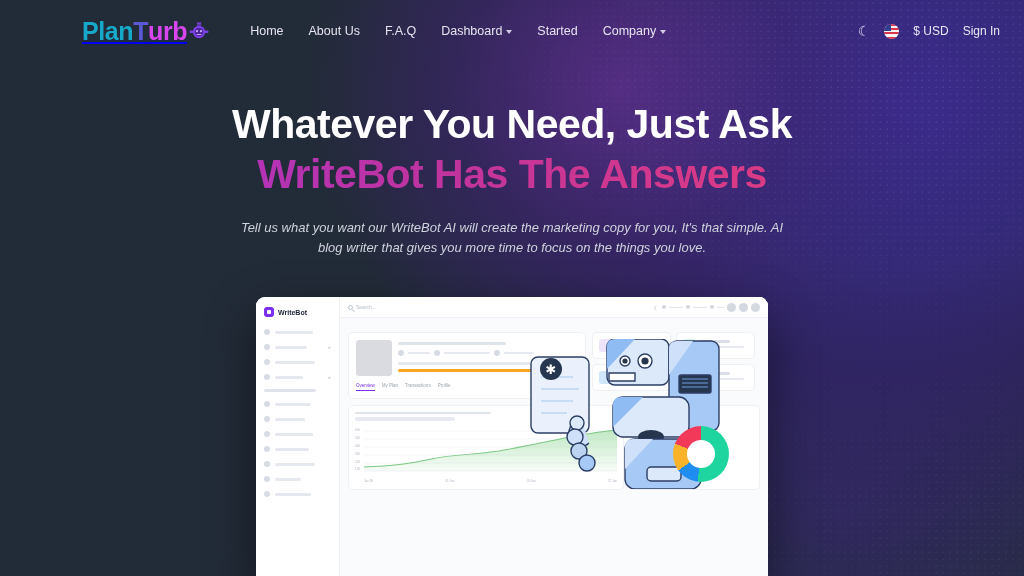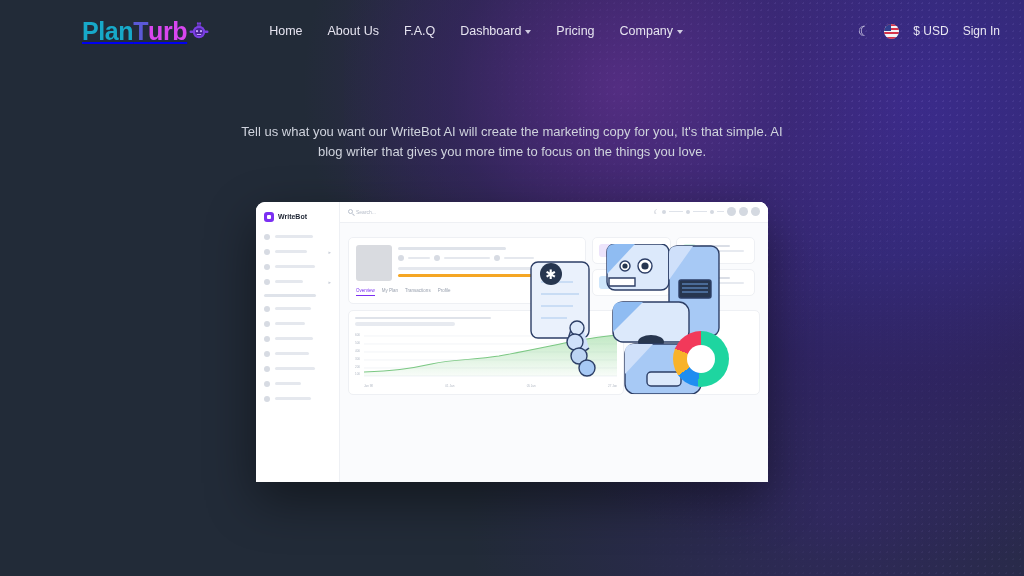--- a/index.html
+++ b/index.html
@@ -42,21 +42,21 @@
   
   header{
     height:62px;display:flex;align-items:center;padding:0 24px 0 82px;
   }
   .logo{display:flex;align-items:center;font-size:25px;font-weight:bold;letter-spacing:-.4px;}
   .logo .w{color:#17a9c9;}
   .logo .t1{color:#5b59d6;}
   .logo .t2{color:#d946ef;}
   .robot-ico{margin-left:1px;display:flex;align-items:center;}
 
-  nav{display:flex;align-items:center;gap:25px;margin-left:59px;}
+  nav{display:flex;align-items:center;gap:25px;margin-left:40px;}
   nav a{
     color:#e6e4f0;font-size:12.5px;text-decoration:none;white-space:nowrap;
     display:flex;align-items:center;gap:4px;
   }
   .caret{
     width:0;height:0;border-left:3.5px solid transparent;border-right:3.5px solid transparent;
     border-top:4px solid #cfcbe0;display:inline-block;margin-top:2px;
   }
   .hdr-right{display:flex;align-items:center;gap:14px;margin-left:auto;}
   .moon{color:#ddd9ee;font-size:14px;line-height:1;}
@@ -80,21 +80,21 @@
   .hero{text-align:center;padding-top:40px;}
   h1{
     font-size:41px;font-weight:bold;color:#ffffff;letter-spacing:-.5px;line-height:1.12;
   }
   h1 .line2{
     display:block;margin-top:4px;
     background:linear-gradient(90deg,#a234d8 0%,#c0339f 42%,#d93a86 72%,#e0407c 100%);
     -webkit-background-clip:text;background-clip:text;-webkit-text-fill-color:transparent;color:transparent;
   }
   .sub{
-    margin:20px auto 0;max-width:560px;color:#cfd3dd;font-size:13px;line-height:1.52;
+    margin:20px auto 0;max-width:560px;color:#cfd3dd;font-size:13px;line-height:1.52;font-style:italic;
   }
   .cta-main{
     margin-top:30px;display:inline-block;background:#8b27e6;color:#fff;
     font-size:12.5px;font-weight:bold;padding:13px 24px;border-radius:6px;border:none;cursor:pointer;
   }
 
   
   .dash-wrap{margin:40px auto 0;width:512px;}
   .dash{
     width:512px;height:280px;background:#fff;border-radius:9px 9px 0 0;overflow:hidden;
@@ -223,37 +223,41 @@
         <span>About Us</span>
       </a>
       <a href="#">
         <span>F.A.Q</span>
       </a>
       <a href="#">
         <span>Dashboard</span>
         <i class="caret"></i>
       </a>
       <a href="#">
-        <span>Pricing</span>
+        <span>Started</span>
       </a>
       <a href="#">
         <span>Company</span>
         <i class="caret"></i>
       </a>
     </nav>
 
     <div class="hdr-right">
       <span class="moon">☾</span>
       <span class="flag"></span>
       <a class="usd" href="#">$ USD</a>
       <a class="signin" href="#">Sign In</a>
     </div>
   </header>
 
   <section class="hero">
+    <h1>
+      <span>Whatever You Need, Just Ask</span>
+      <span class="line2">WriteBot Has The Answers</span>
+    </h1>
     <p class="sub">Tell us what you want our WriteBot AI will create the marketing copy for you, It's that simple. AI blog writer that gives you more time to focus on the things you love.</p>
 
     
     <div class="dash-wrap">
       <div class="dash">
 
         <aside class="d-side">
           <div class="d-logo">
             <span class="d-logo-sq"></span>
             <span class="d-logo-txt">WriteBot</span>

